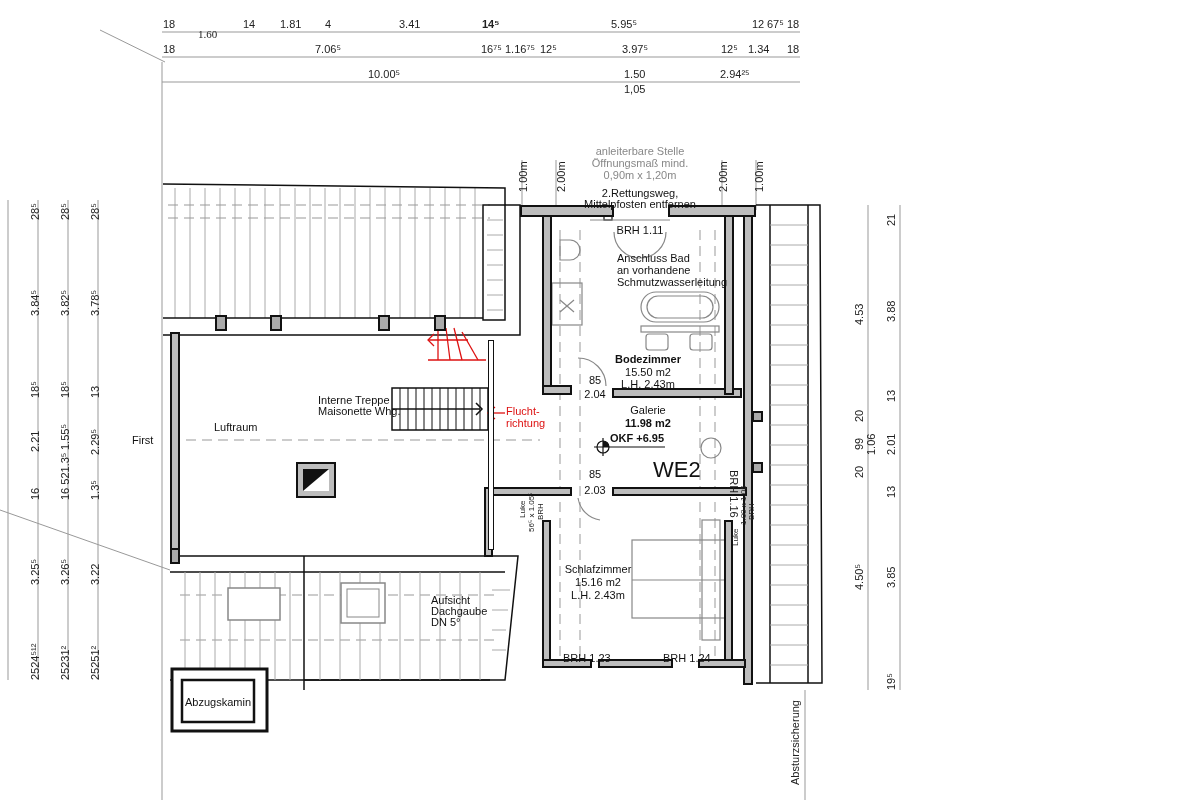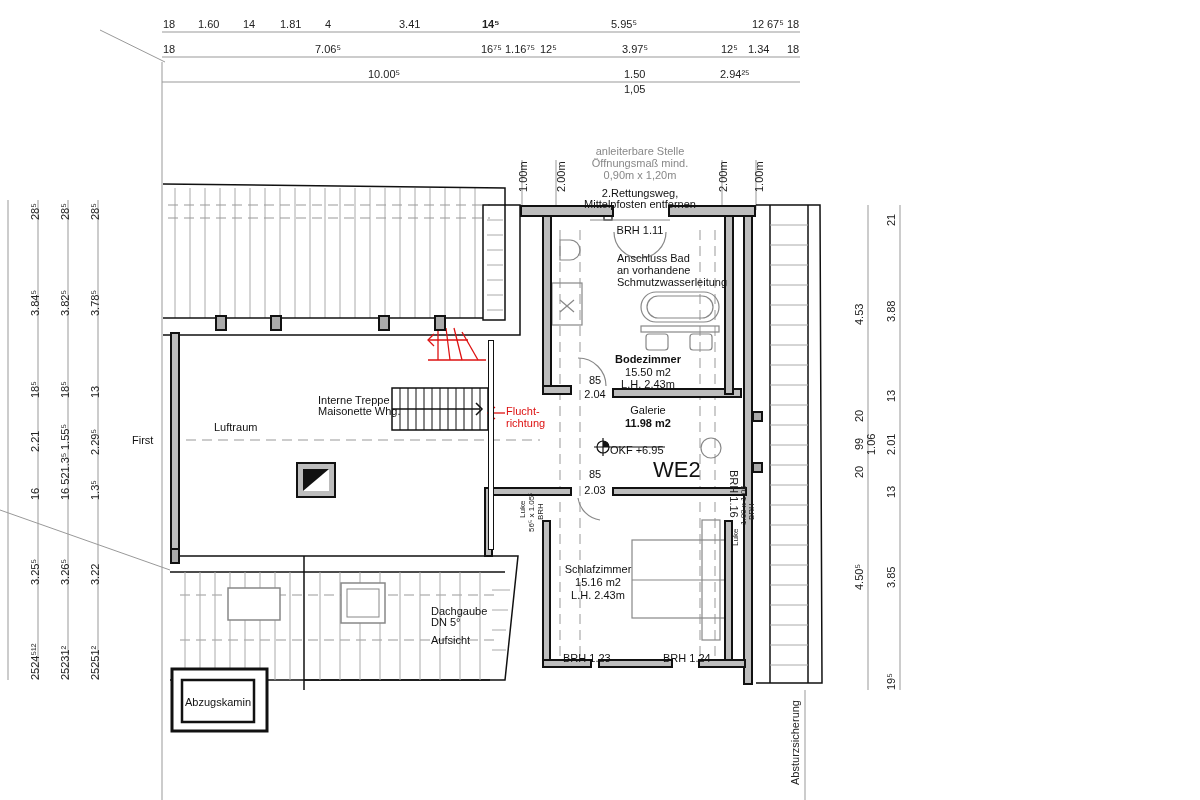--- a/index.html
+++ b/index.html
@@ -249,21 +249,21 @@
 <div class="col" style="left:215px;top:315px;width:12px;height:16px;"></div>
 <div class="col" style="left:270px;top:315px;width:12px;height:16px;"></div>
 <div class="col" style="left:378px;top:315px;width:12px;height:16px;"></div>
 <div class="col" style="left:434px;top:315px;width:12px;height:16px;"></div>
 <div class="col" style="left:752px;top:411px;width:11px;height:11px;"></div>
 <div class="col" style="left:752px;top:462px;width:11px;height:11px;"></div>
 <div class="col" style="left:170px;top:548px;width:10px;height:16px;"></div>
 
 <div>
   <span class="dim" style="left:163px;top:19px;">18</span>
-  <span class="dim" style="left:198px;top:19px;">1.60</span>
+  <span class="dim" style="left:198px;top:29px;font-family:Liberation Serif, serif;">1.60</span>
   <span class="dim" style="left:243px;top:19px;">14</span>
   <span class="dim" style="left:280px;top:19px;">1.81</span>
   <span class="dim" style="left:325px;top:19px;">4</span>
   <span class="dim" style="left:399px;top:19px;">3.41</span>
   <span class="dim" style="left:482px;top:19px;font-weight:bold;">14⁵</span>
   <span class="dim" style="left:611px;top:19px;">5.95⁵</span>
   <span class="dim" style="left:752px;top:19px;">12</span>
   <span class="dim" style="left:767px;top:19px;">67⁵</span>
   <span class="dim" style="left:787px;top:19px;">18</span>
 </div>
@@ -349,21 +349,21 @@
 
 <div>
   <div class="lbl" style="left:608px;top:353px;width:80px;font-weight:bold;">Bodezimmer</div>
   <div class="lbl" style="left:608px;top:366px;width:80px;">15.50 m2</div>
   <div class="lbl" style="left:608px;top:378px;width:80px;">L.H. 2.43m</div>
 </div>
 
 <div>
   <div class="lbl" style="left:613px;top:404px;width:70px;">Galerie</div>
   <div class="lbl" style="left:613px;top:417px;width:70px;font-weight:bold;">11.98 m2</div>
-  <div class="lbl lbl-l" style="left:610px;top:444px;">OKF +6.95</div>
+  <div class="lbl lbl-l" style="left:610px;top:432px;font-weight:bold;">OKF +6.95</div>
   <div class="lbl lbl-l we2" style="left:653px;top:459px;">WE2</div>
 </div>
 
 <div>
   <div class="lbl" style="left:558px;top:563px;width:80px;">Schlafzimmer</div>
   <div class="lbl" style="left:558px;top:576px;width:80px;">15.16 m2</div>
   <div class="lbl" style="left:558px;top:589px;width:80px;">L.H. 2.43m</div>
 </div>
 
 <div class="lbl lbl-l" style="left:214px;top:421px;">Luftraum</div>
@@ -395,19 +395,19 @@
 <div>
   <div class="lbl lbl-l" style="left:318px;top:394px;">Interne Treppe</div>
   <div class="lbl lbl-l" style="left:318px;top:405px;">Maisonette Whg.</div>
 </div>
 <div>
   <div class="lbl lbl-l red" style="left:506px;top:405px;">Flucht-</div>
   <div class="lbl lbl-l red" style="left:506px;top:417px;">richtung</div>
 </div>
 
 <div>
-  <div class="lbl lbl-l" style="left:431px;top:594px;margin-top:40px;">Aufsicht</div>
+  <div class="lbl lbl-l" style="left:431px;top:594px;">Aufsicht</div>
   <div class="lbl lbl-l" style="left:431px;top:605px;">Dachgaube</div>
   <div class="lbl lbl-l" style="left:431px;top:616px;">DN 5°</div>
 </div>
 <div class="lbl" style="left:182px;top:696px;width:72px;">Abzugskamin</div>
 
 <span class="vdim" style="left:790px;top:785px;">Absturzsicherung</span>
 
 </body></html>

